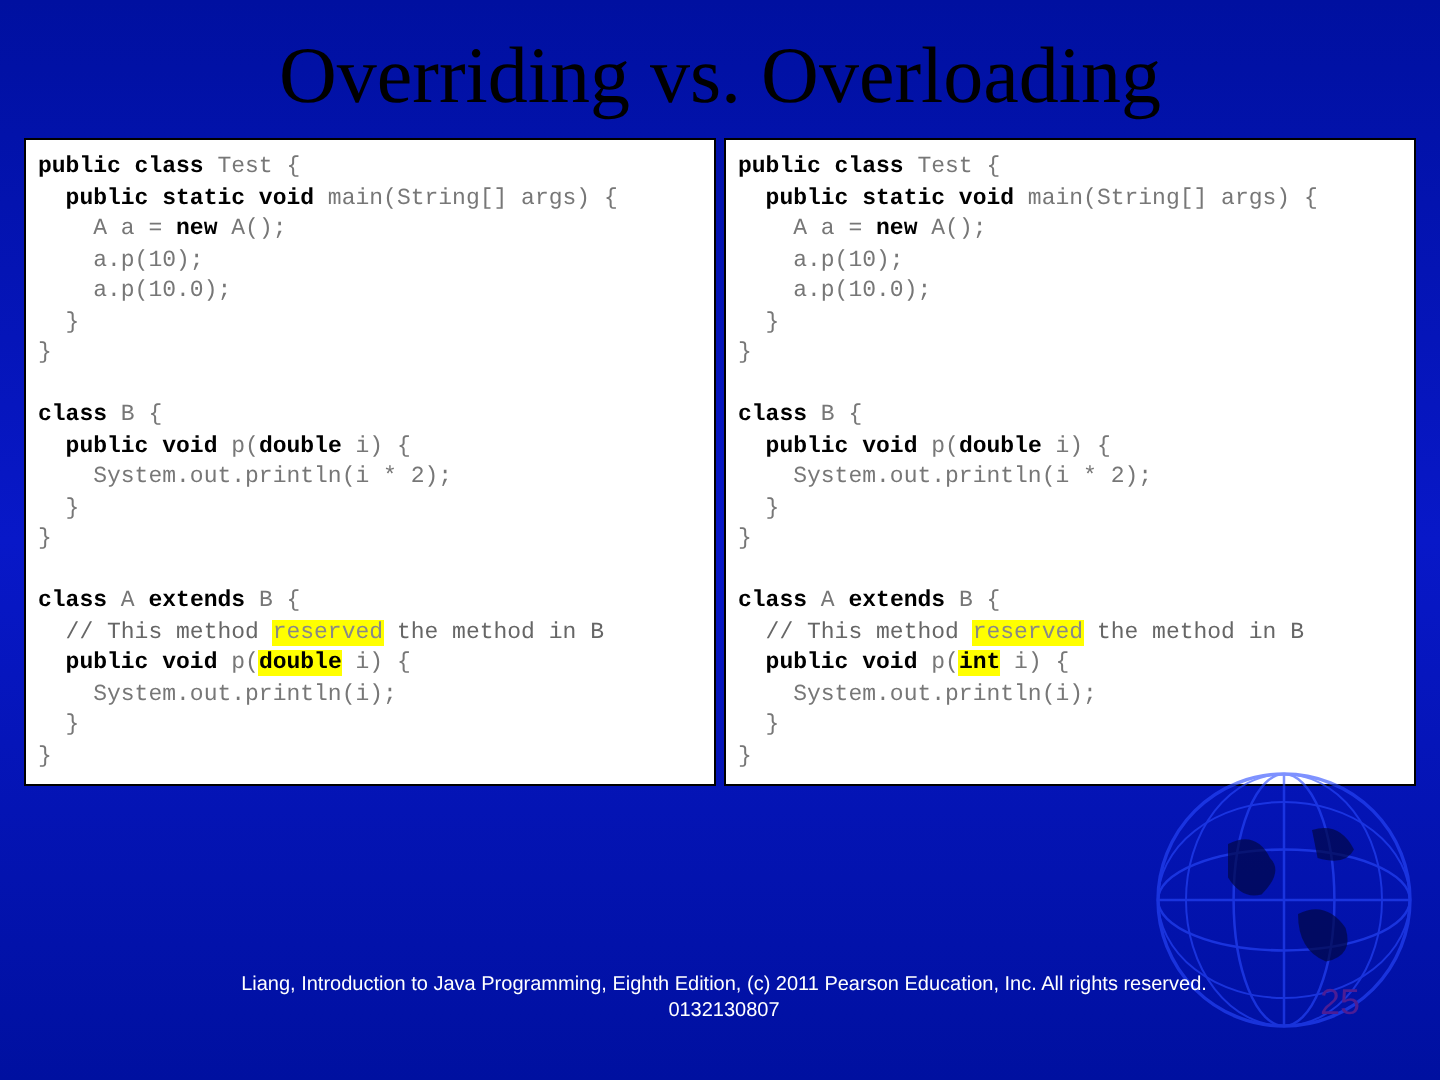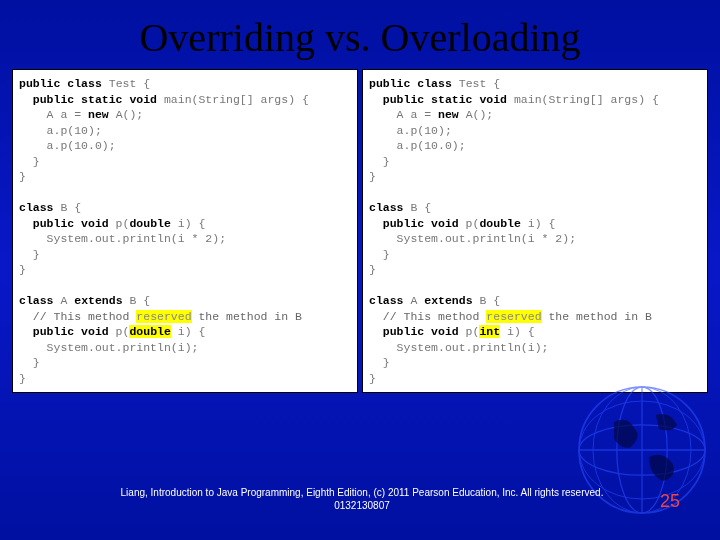--- a/index.html
+++ b/index.html
@@ -49,21 +49,21 @@
     text-align: center;
     color: #fff;
     font-size: 10px;
     line-height: 1.3;
     padding: 0 100px;
   }
   .page-num {
     position: absolute;
     bottom: 28px;
     right: 40px;
-    color: #ef4444;
+    color: #4c1d95;
     font-size: 18px;
   }
   .globe {
     position: absolute;
     bottom: 20px;
     right: 8px;
     width: 140px;
     height: 140px;
     opacity: 0.6;
     pointer-events: none;

